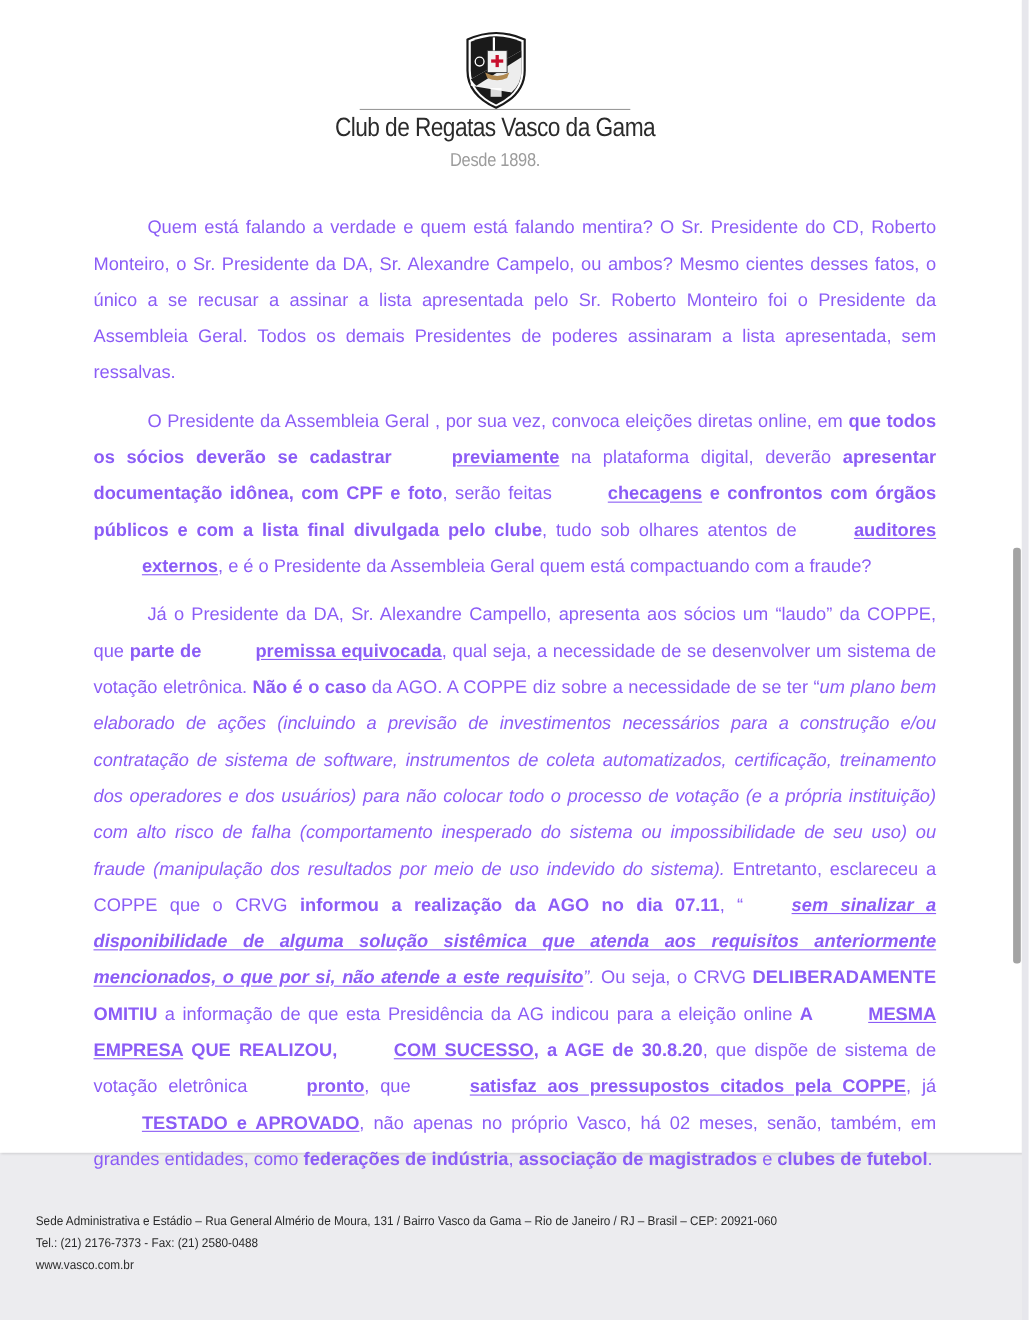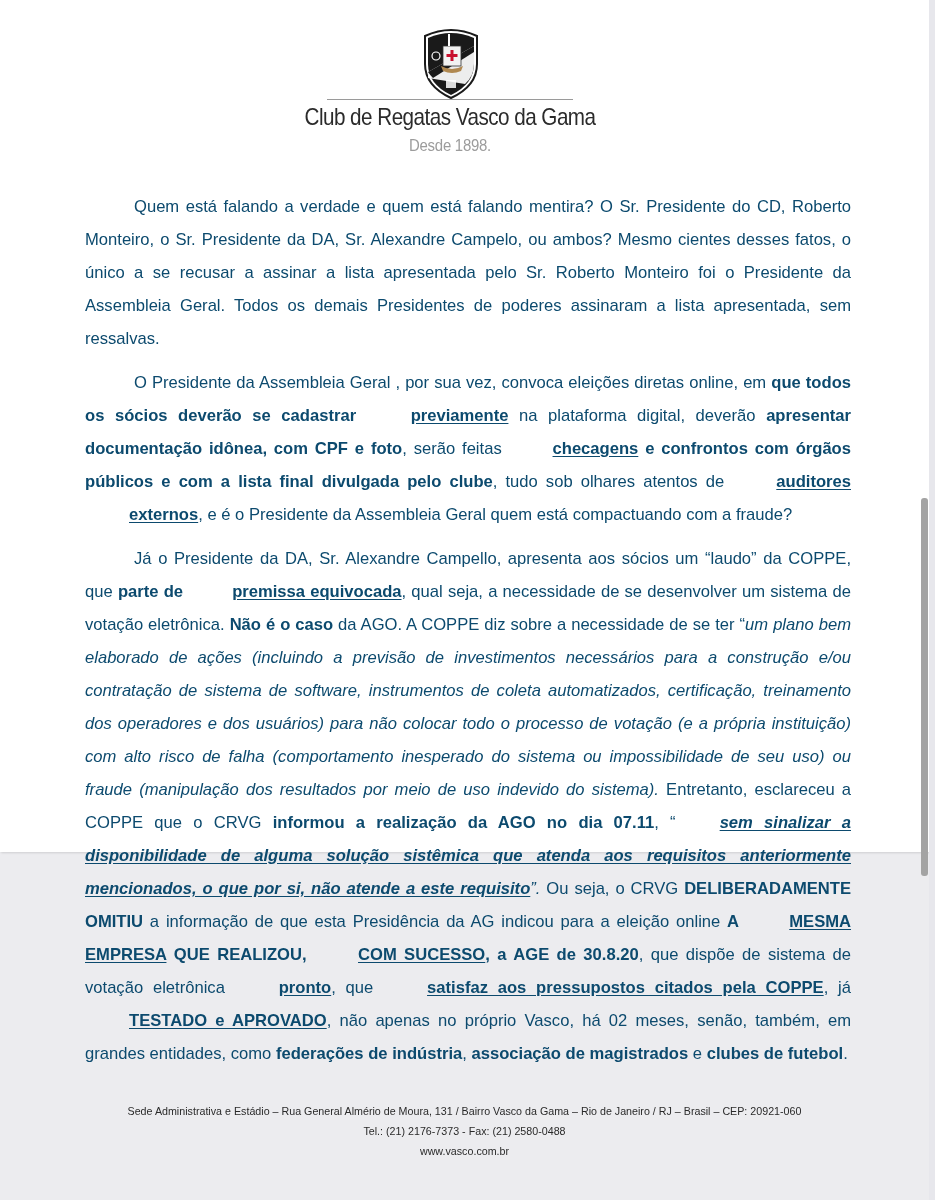--- a/index.html
+++ b/index.html
@@ -2,46 +2,46 @@
 <html><head>
 <meta charset="utf-8">
 <style>
   html, body { margin:0; padding:0; }
   body {
     width:935px; height:1200px; overflow:hidden; position:relative;
     background:#ececef;
     font-family:"Liberation Sans", sans-serif;
   }
   .page {
-    position:absolute; left:0; top:0; width:929px; height:852px;
+    position:absolute; left:0; top:0; width:929px; height:1048px;
     background:#ffffff;
     box-shadow: 1px 1px 2px rgba(0,0,0,0.12);
   }
   .crest { position:absolute; left:421px; top:26px; width:60px; height:74px; }
   .head-rule { position:absolute; left:327px; top:99px; width:246px; height:1px; background:#9a9a9a; }
   .club-name {
     position:absolute; left:0; width:900px; top:103px; text-align:center;
     font-family:"Liberation Sans Narrow","Liberation Sans", sans-serif;
     font-size:24px; color:#2b2b2b; letter-spacing:-0.6px; transform:scaleX(0.86); transform-origin:450px 0;
   }
   .since {
     position:absolute; left:0; width:900px; top:136px; text-align:center;
     font-size:17px; color:#9c9c9c; transform:scaleX(0.88); transform-origin:450px 0; letter-spacing:-0.3px;
   }
   .body-text {
     position:absolute; left:85px; width:766px; top:190px;
-    font-size:16.6px; line-height:33px; color:#0c4a6e;
+    font-size:16.6px; line-height:33px; color:#8b5cf6;
     text-align:justify;
   }
   .body-text p { margin:0 0 11px 0; text-indent:49px; }
   .body-text b { font-weight:bold; }
   .body-text u { text-decoration:underline; text-underline-offset:2px;margin-left:44px; }
   .body-text i { font-style:italic; }
   .footer {
-    position:absolute; left:0; width:929px; top:1101px; text-align:center;
+    position:absolute; left:0; width:929px; top:1101px; text-align:left;
     font-size:11.5px; color:#2a2a2a; line-height:20px;
   }
   .footer div { transform:scaleX(0.93); }
   .scrollbar-track { position:absolute; left:929px; top:0; width:6px; height:1200px; background:#e7e7ec; }
   .scroll-thumb {
     position:absolute; left:921px; top:498px; width:7px; height:378px;
     background:#a3a3a3; border-radius:3px;
   }
 </style>
 </head>

